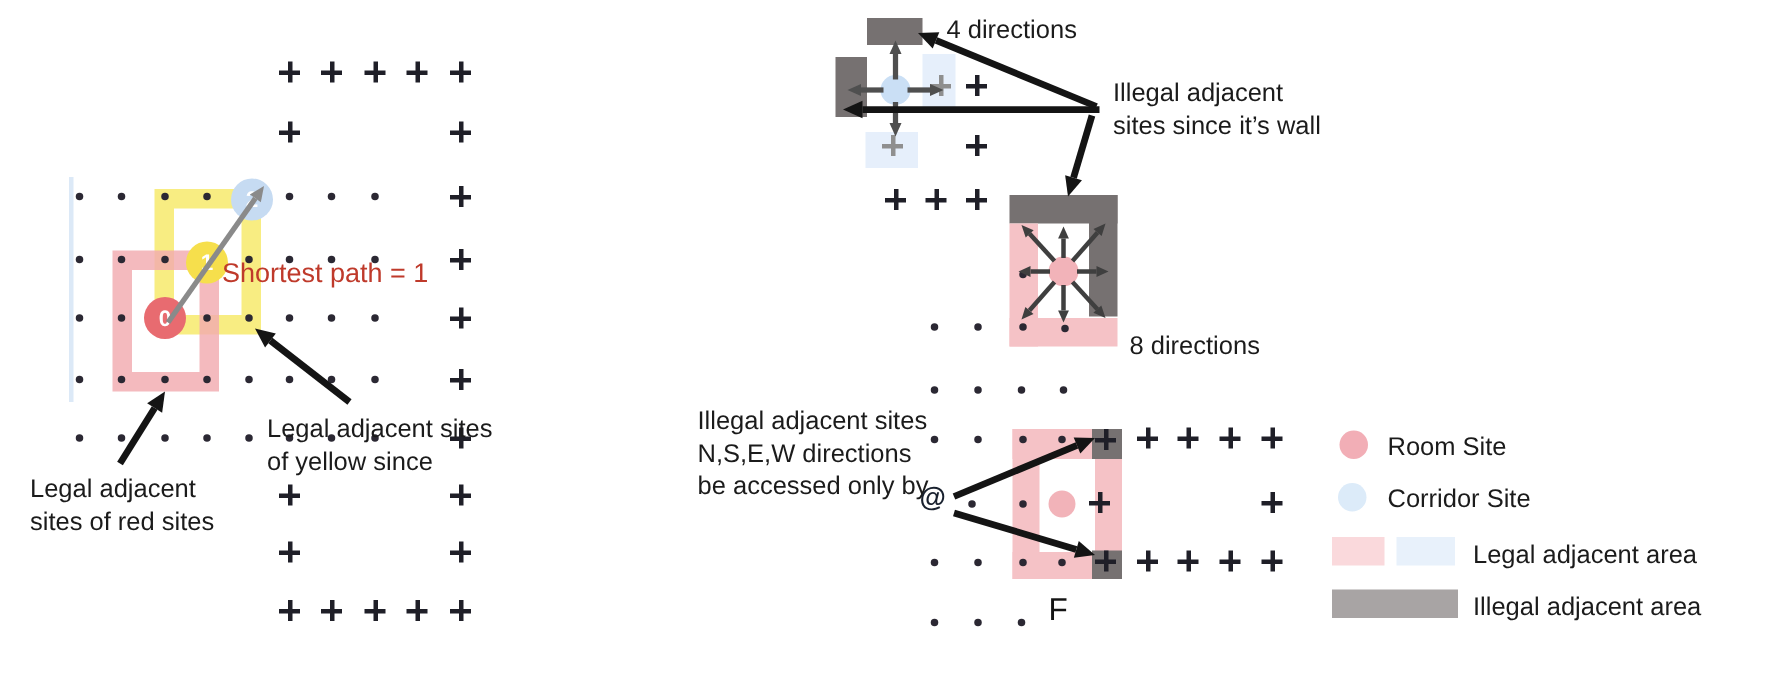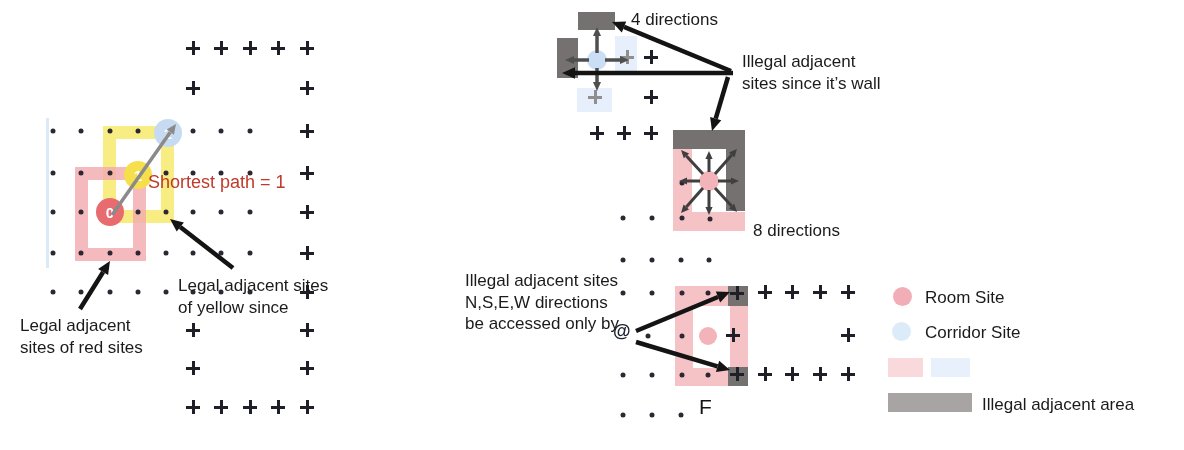--- a/index.html
+++ b/index.html
@@ -273,15 +273,16 @@
   </div>
   <div class="txt" id="t-at">@</div>
   <div class="txt" id="t-F">F</div>
 
   <div class="lg-circle" id="lg-room"></div>
   <div class="txt" id="lg-room-label">Room Site</div>
   <div class="lg-circle" id="lg-corridor"></div>
   <div class="txt" id="lg-corridor-label">Corridor Site</div>
   <div class="lg-swatch" id="lg-legal-pink"></div>
   <div class="lg-swatch" id="lg-legal-blue"></div>
+  <div class="txt" id="lg-legal-label">Legal adjacent area</div>
   <div class="lg-swatch" id="lg-illegal-gray"></div>
   <div class="txt" id="lg-illegal-label">Illegal adjacent area</div>
 </div>
 
 </body></html>

